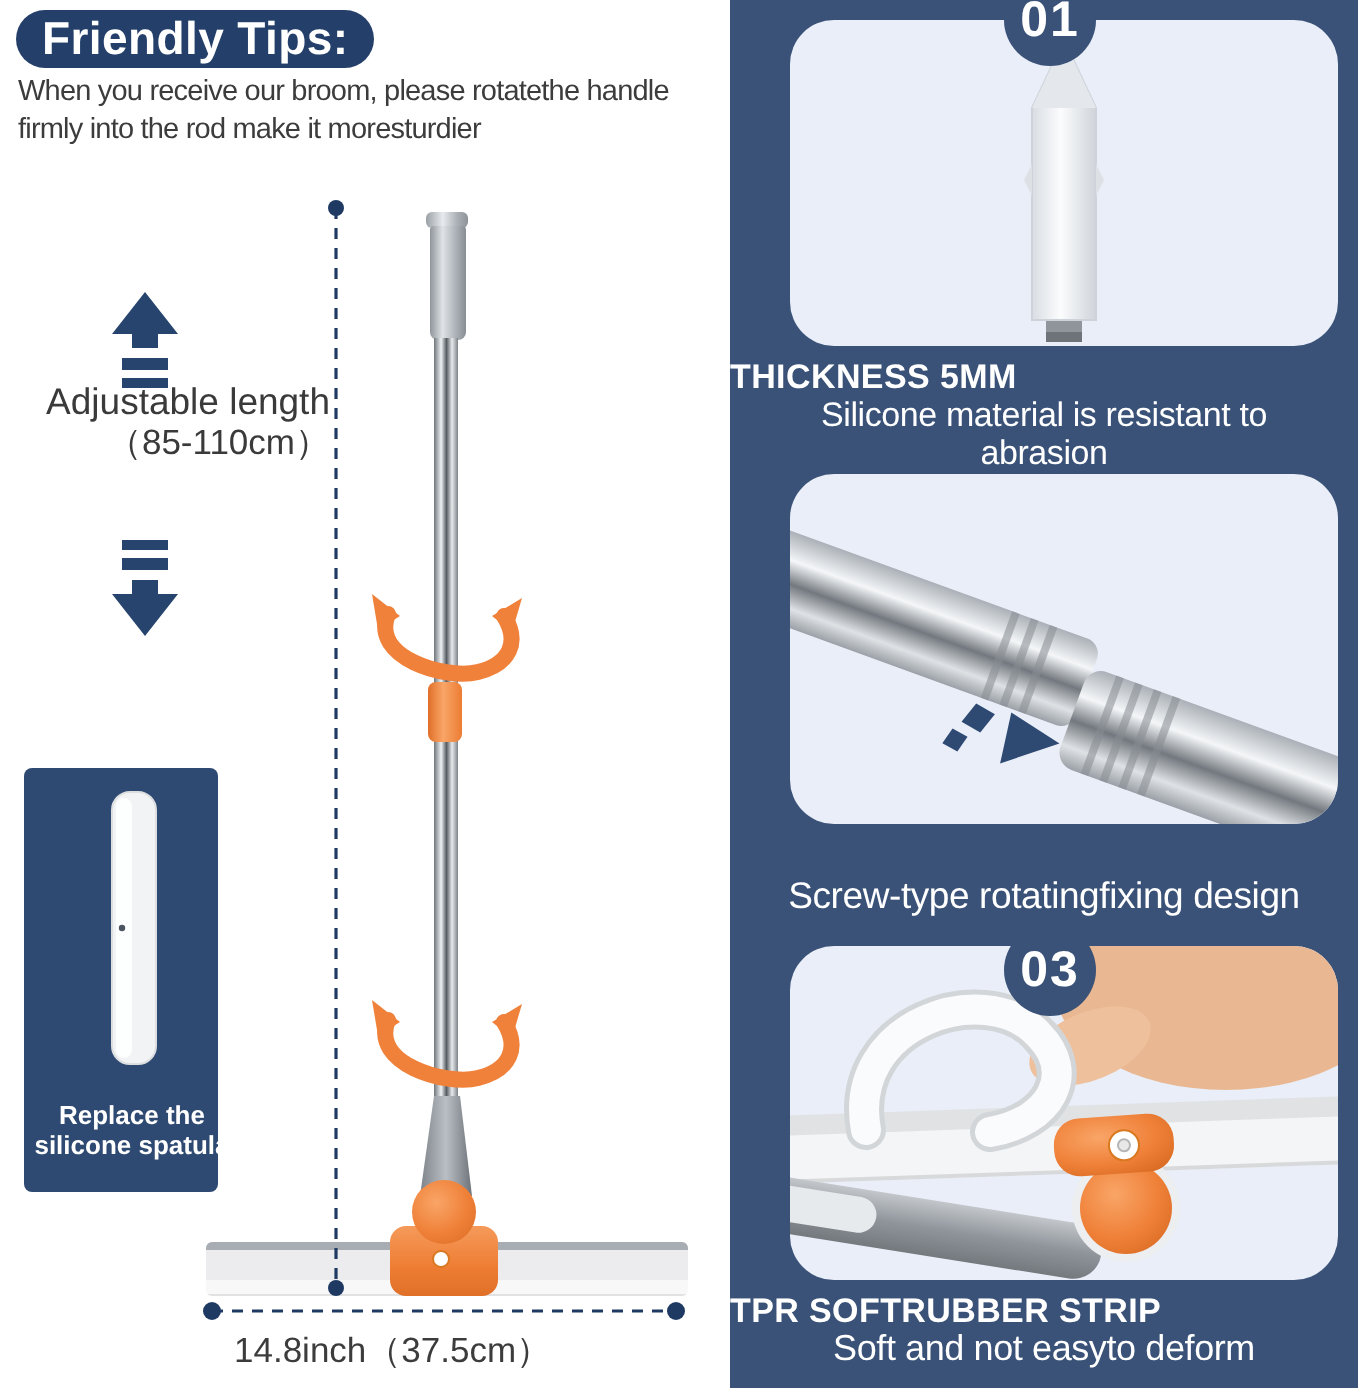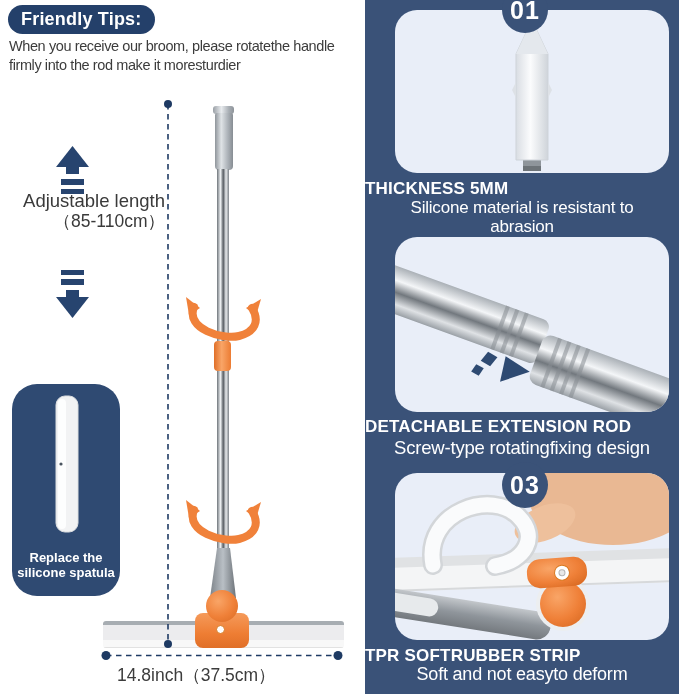--- a/index.html
+++ b/index.html
@@ -7,29 +7,29 @@
     --card-bg:#E9EEF8; --text-dark:#3C3C3C;
   }
   *{box-sizing:border-box; margin:0; padding:0;}
   html,body{background:#fff;}
   body{font-family:"Liberation Sans", sans-serif;}
   #stage{position:relative; width:679px; height:694px; background:#fff; overflow:hidden;}
   .abs{position:absolute;}
 
   
   .tips-pill{left:8px; top:5px; height:29px; line-height:29px; padding:0 13px;
-    background:var(--navy-dark); color:#fff; font-weight:bold; font-size:18px;
+    background:var(--navy-dark); color:#fff; font-weight:bold; font-size:23px;
     border-radius:15px; letter-spacing:.2px;}
   .tips-body{left:9px; top:37px; width:356px; font-size:14.5px; letter-spacing:-.4px;
     color:var(--text-dark); line-height:1.32;}
   .adj-text{left:3px; top:191px; width:162px; text-align:right; color:#3a3a3a;
     font-size:18.5px; line-height:20px;}
   .adj-text .cm{font-size:17.5px;}
-  .spatula-box{left:12px; top:384px; width:108px; height:212px; background:#2F4A72;
-    border-radius:25px;}
+  .spatula-box{left:12px; top:384px; width:97px; height:212px; background:#2F4A72;
+    border-radius:4px;}
   .spatula-label{left:0; top:166px; width:108px; text-align:center; color:#fff;
     font-weight:bold; font-size:13px; line-height:15px;}
   .width-label{left:117px; top:663px; width:212px; text-align:left;
     font-size:17.5px; color:var(--text-dark);}
 
   
   .cap-rim{left:213px; top:106px; width:21px; height:8px; border-radius:3px;
     background:linear-gradient(90deg,#9aa0a6,#e8ebee 40%,#a9afb5 75%,#8d9399);}
   .cap-body{left:215px; top:113px; width:18px; height:57px; border-radius:2px 2px 4px 4px;
     background:linear-gradient(90deg,#8f959b,#dfe3e6 35%,#aeb4ba 70%,#878d93);}
@@ -208,21 +208,20 @@
           <rect x="34" y="0" width="4" height="52" fill="#868c92" opacity="0.55"></rect>
           <rect x="44" y="0" width="4" height="52" fill="#868c92" opacity="0.55"></rect>
         </g>
         <g transform="translate(88,108) rotate(8)">
           <polygon points="24,8 50,20 22,34" fill="#2E4A72"></polygon>
           <polygon points="6,6 16,10 10,20 0,16" fill="#2E4A72"></polygon>
           <polygon points="-4,20 4,23 0,31 -8,28" fill="#2E4A72"></polygon>
         </g>
       </svg>
     </div>
-    <div class="f-title t2">DETACHABLE EXTENSION ROD</div>
     <div class="f-desc d2">Screw-type rotatingfixing design</div>
 
     <div class="card card3">
       <svg width="274" height="167" viewBox="0 0 274 167">
         <defs>
           <linearGradient id="grod" x1="0" y1="0" x2="0" y2="1">
             <stop offset="0" stop-color="#c3c7cb"></stop>
               <stop offset="0.5" stop-color="#8f959b"></stop>
             <stop offset="1" stop-color="#74797e"></stop>
           </linearGradient>

